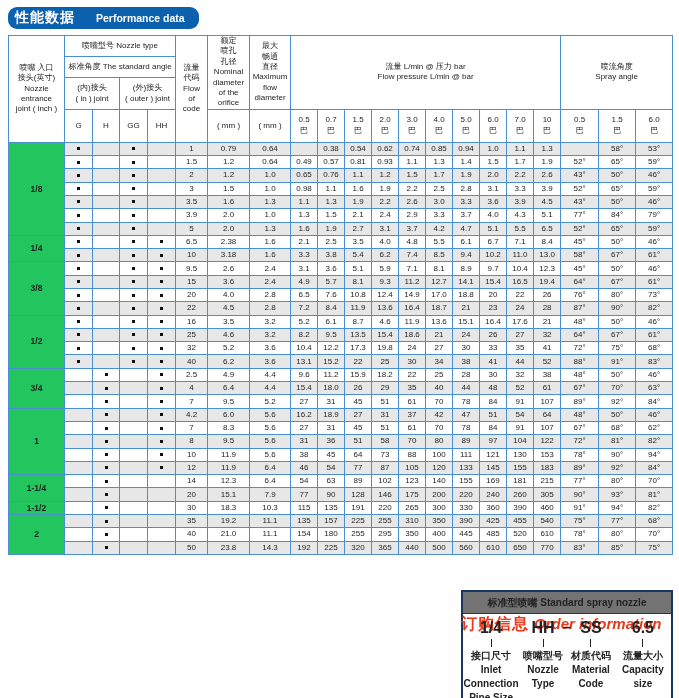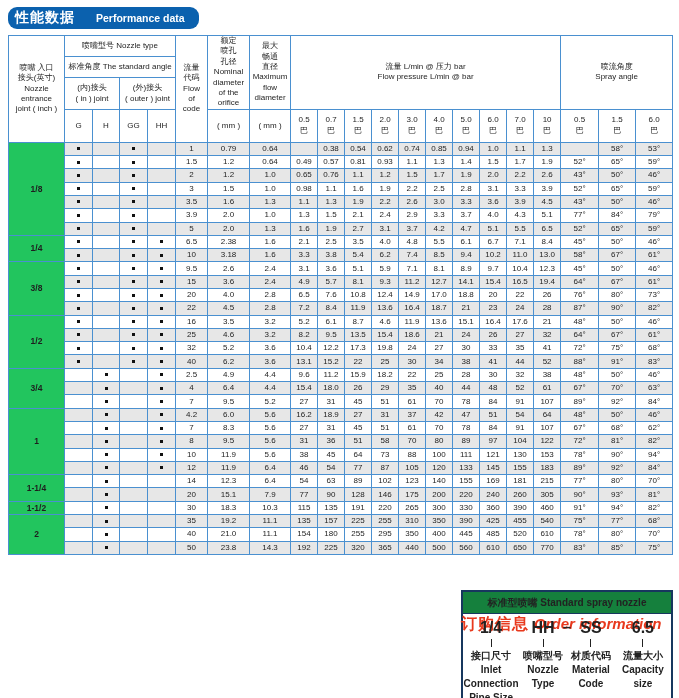--- a/index.html
+++ b/index.html
@@ -41,21 +41,21 @@
   .dot{display:inline-block;width:3px;height:3px;background:#111;vertical-align:middle;}
 
   
   .order{position:absolute;left:461px;top:566px;width:212px;}
   .order-title{display:flex;align-items:baseline;gap:5px;color:#e8391d;height:22px;}
   .order-title .zh{font-size:16px;font-weight:bold;letter-spacing:1px;margin-top:48px;}
   .order-title .en{font-size:15px;font-weight:bold;font-style:italic;}
   .order-box{margin-top:2px;border:2px solid #17375e;border-bottom-color:#4a90d0;background:#fff;}
   .order-box-header{
     font-size:10px;font-weight:bold;text-align:center;padding:4px 0 3px;
-    background:#15803d;border-bottom:1.5px solid #17375e;white-space:nowrap;
+    background:#737373;border-bottom:1.5px solid #17375e;white-space:nowrap;
   }
   .order-grid{position:relative;display:grid;grid-template-columns:27% 23% 23% 27%;padding:5px 0 7px;}
   .order-col{display:flex;flex-direction:column;align-items:center;}
   .order-value{font-size:16px;font-weight:bold;line-height:1.1;}
   .tick{width:1px;height:8px;background:#222;margin:2px 0 2px;}
   .order-label{font-size:10px;font-weight:bold;text-align:center;white-space:pre-line;line-height:1.4;}
   .order-dash{
     position:absolute;left:50%;top:4px;transform:translateX(-50%);
     font-size:15px;font-weight:bold;
   }

